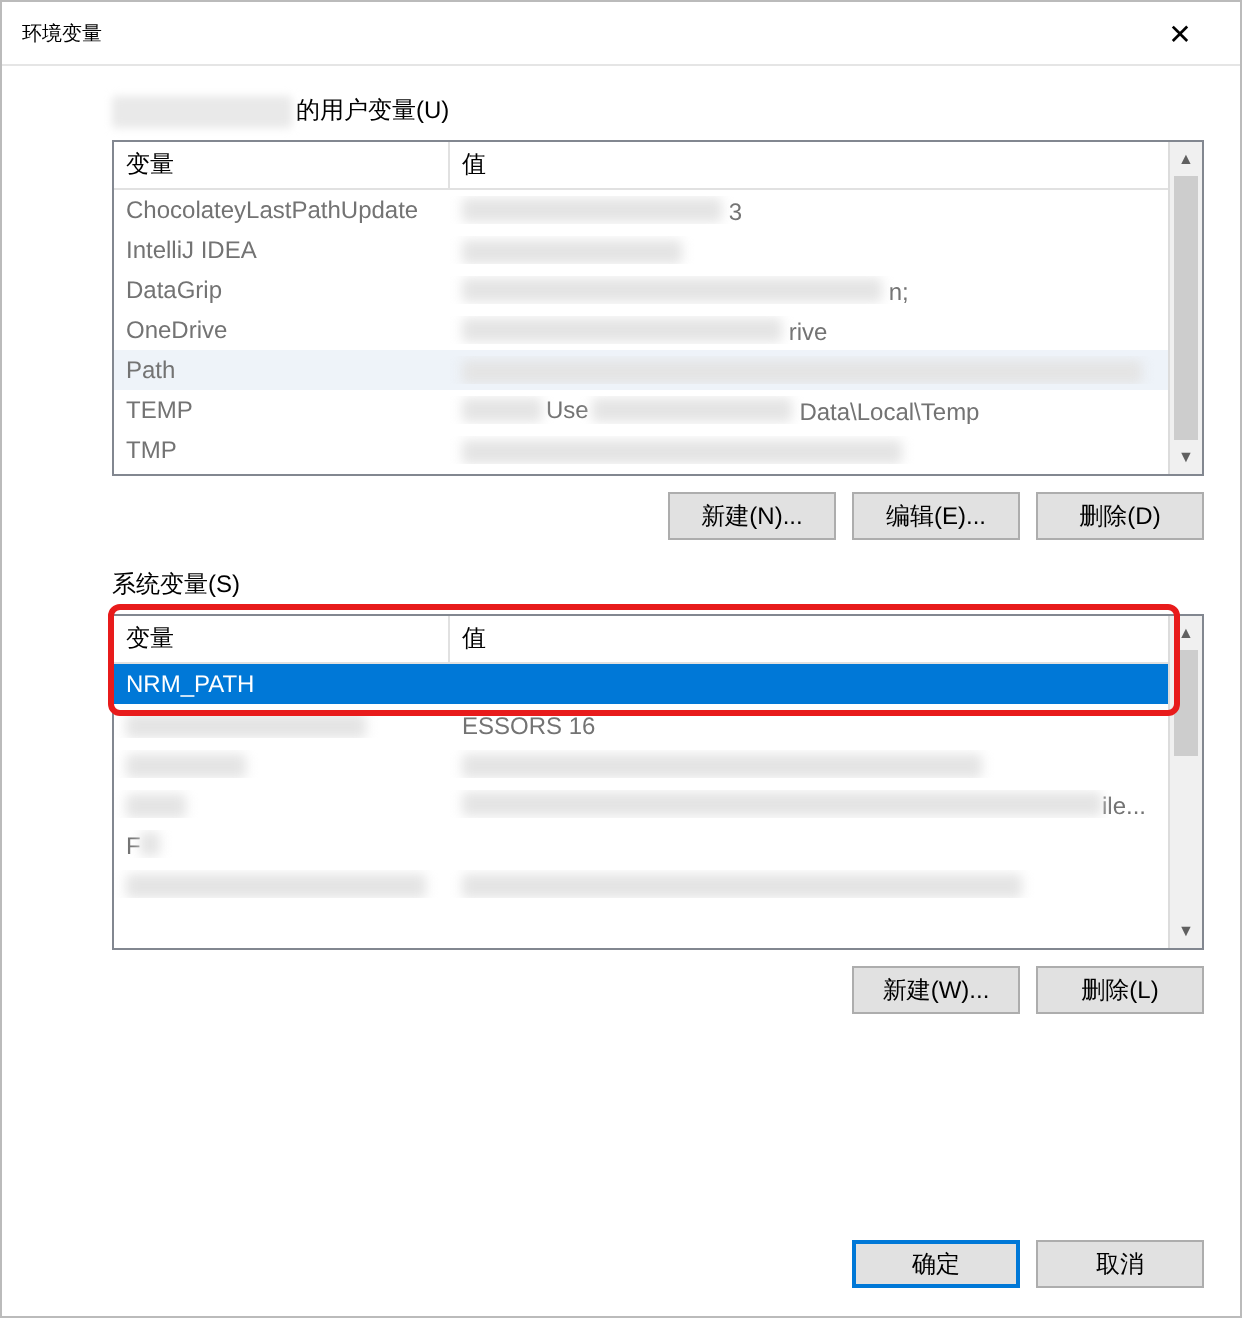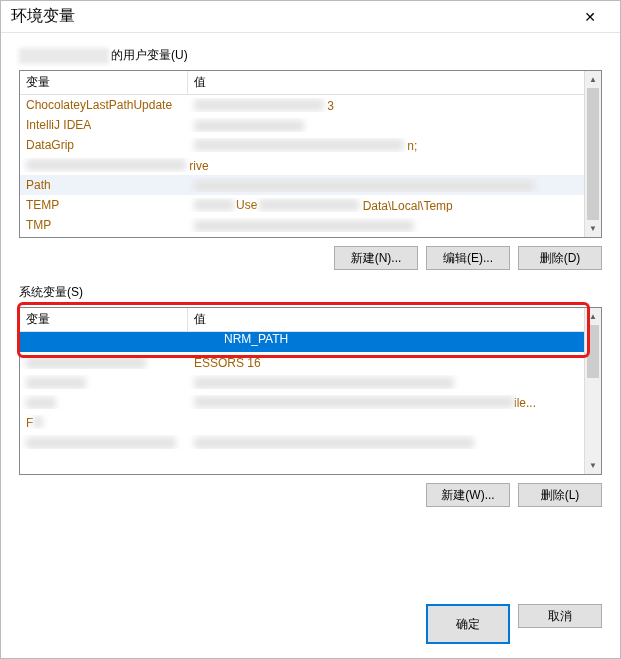--- a/index.html
+++ b/index.html
@@ -17,35 +17,36 @@
   .titlebar {
     height: 32px;
     display: flex;
     align-items: center;
     padding: 0 10px;
     background: #fff;
     border-bottom: 1px solid #e5e5e5;
   }
   .titlebar .title {
     flex: 1;
-    font-size: 16px;
+    font-size: 10px;
     color: #000;
   }
   .titlebar .close {
     width: 40px;
     text-align: center;
     font-size: 14px;
     color: #000;
     cursor: default;
   }
   .content {
     padding: 14px 18px 8px 18px;
   }
   .group {
     margin-bottom: 14px;
+    margin-left: 37px;
   }
   .group-label {
     font-size: 12px;
     margin-bottom: 6px;
     color: #000;
   }
   .group-label .blur-chip {
     display: inline-block;
     vertical-align: middle;
     width: 90px;
@@ -91,26 +92,25 @@
     padding-left: 6px;
     height: 100%;
     display: flex;
     align-items: center;
   }
   .row {
     display: flex;
     height: 20px;
     align-items: center;
     font-size: 12px;
-    color: #a16207;
+    color: #737373;
   }
   .row.selected {
     background: #0078d7;
     color: #fff;
-    flex-direction: column;
   }
   .row .cell-name {
     width: 168px;
     padding-left: 6px;
     overflow: hidden;
     white-space: nowrap;
   }
   .row .cell-val {
     flex: 1;
     padding-left: 6px;
@@ -157,21 +157,21 @@
     background: #e1e1e1;
     font-size: 12px;
     font-family: inherit;
     padding: 0 0;
     cursor: default;
   }
   .btn.primary {
     border: 2px solid #0078d7;
     background: #e1e1e1;
     padding: 0 9px;
-    height: 40px;
+    height: 24px;
   }
   .dialog-btns {
     position: absolute;
     right: 18px;
     bottom: 14px;
     display: flex;
     gap: 8px;
   }
   .red-box {
     position: absolute;
@@ -217,20 +217,21 @@
         </div>
         <div class="row">
           <div class="cell-name">IntelliJ IDEA</div>
           <div class="cell-val"><span class="pix-chunk" style="width:110px"></span></div>
         </div>
         <div class="row">
           <div class="cell-name">DataGrip</div>
           <div class="cell-val"><span class="pix-chunk" style="width:210px"></span> <span class="plain">n;</span></div>
         </div>
         <div class="row">
+          <div class="cell-name">OneDrive</div>
           <div class="cell-val"><span class="pix-chunk" style="width:160px"></span> <span class="plain">rive</span></div>
         </div>
         <div class="row" style="background:#eef3f9;">
           <div class="cell-name">Path</div>
           <div class="cell-val"><span class="pix-chunk" style="width:340px"></span></div>
         </div>
         <div class="row">
           <div class="cell-name">TEMP</div>
           <div class="cell-val"><span class="pix-chunk" style="width:40px"></span><span class="plain" style="margin:0 2px">Use</span><span class="pix-chunk" style="width:100px"></span> <span class="plain">Data\Local\Temp</span></div>
         </div>

